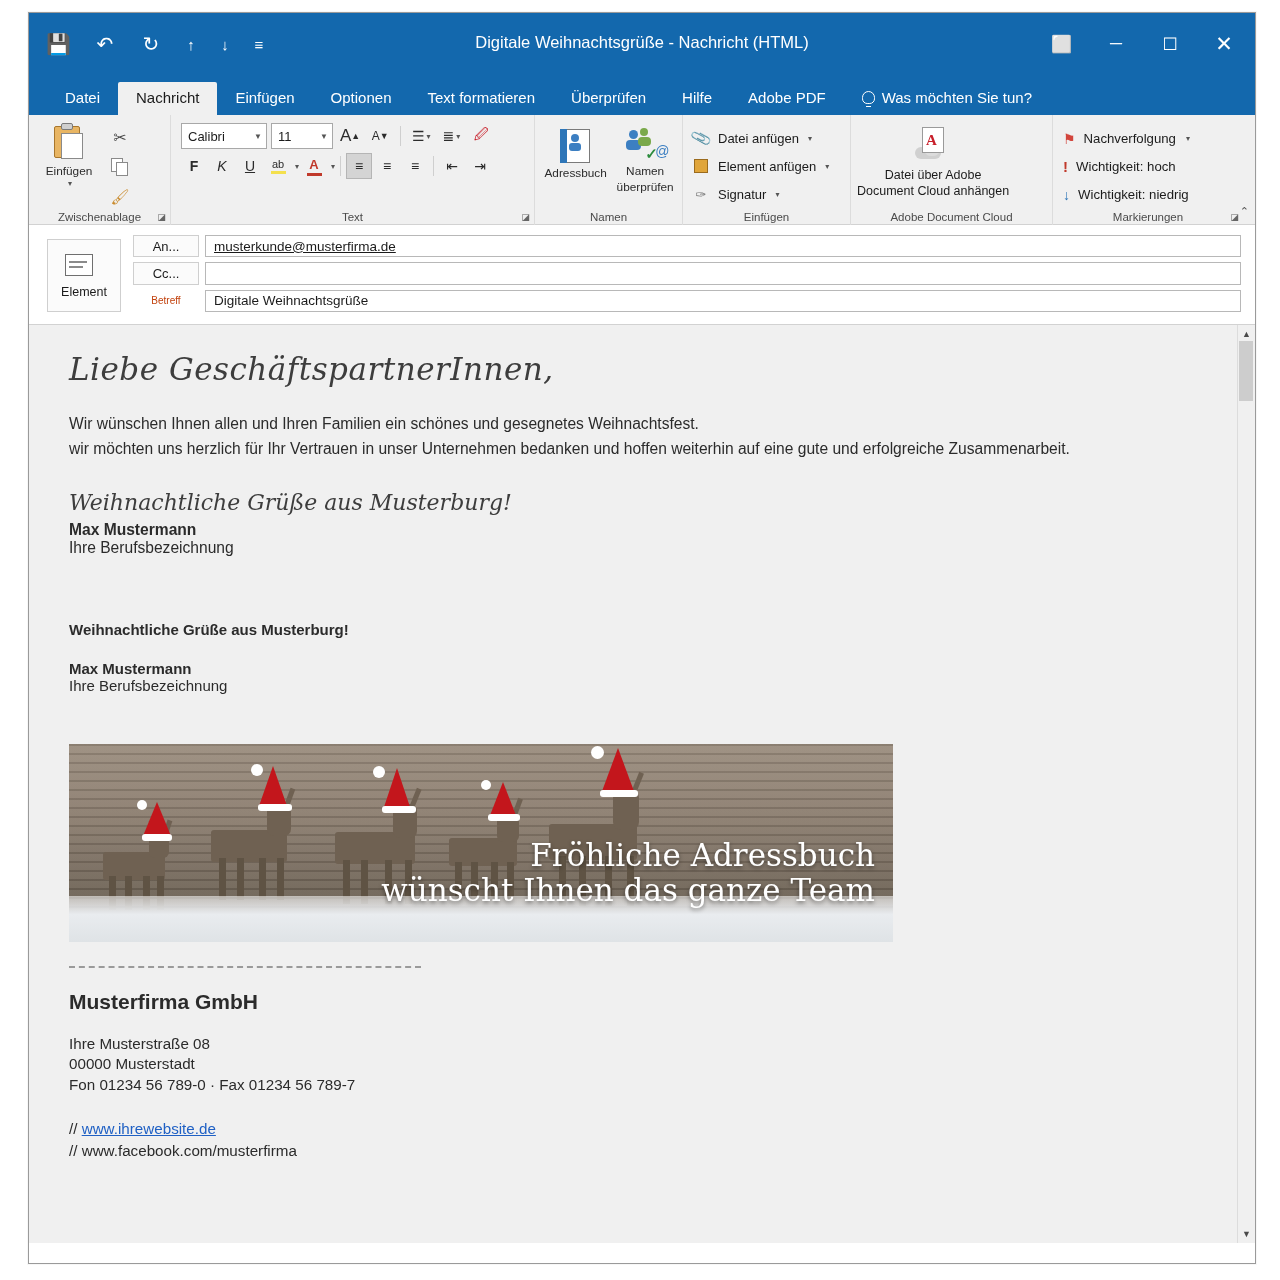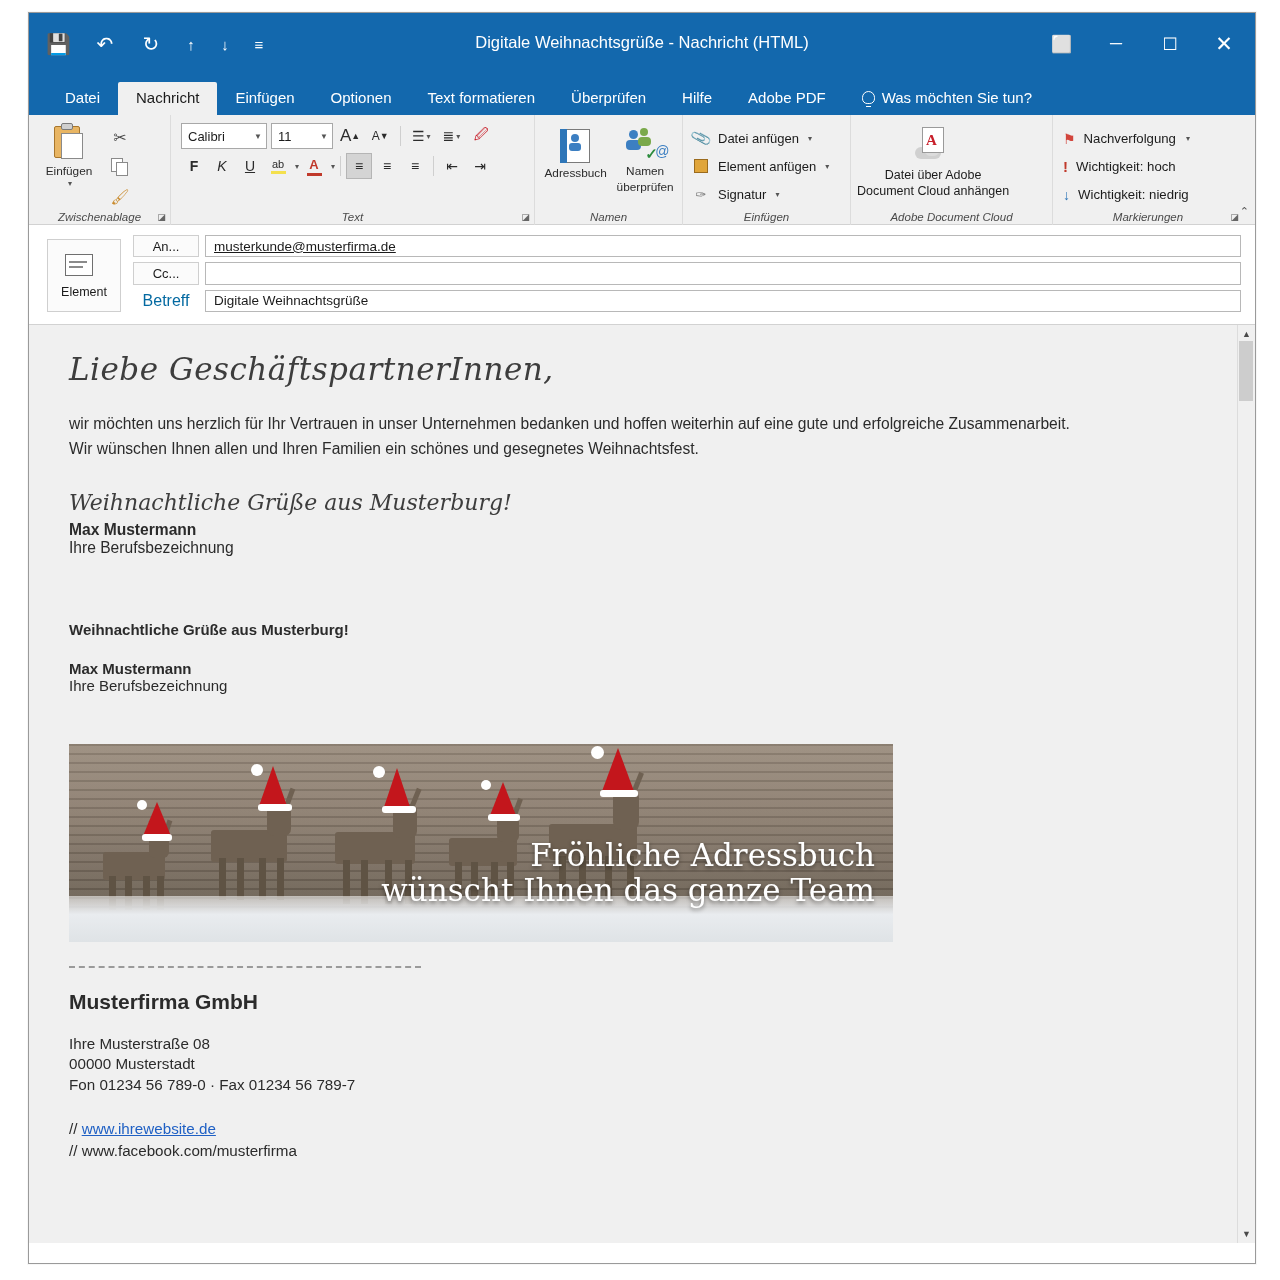--- a/index.html
+++ b/index.html
@@ -92,21 +92,21 @@
   }
   .rgroup {
     position: relative;
     height: 110px;
     border-right: 1px solid #dcdcdc;
     padding: 4px 6px 0 6px;
     display: flex; flex-direction: column;
   }
   .rgroup .glabel {
     position: absolute; bottom: 2px; left: 0; right: 0;
-    text-align: center; font-size: 11.5px; color: #4a4a4a; font-style: italic;
+    text-align: center; font-size: 11.5px; color: #4a4a4a;
   }
   .rgroup .dialog-launcher {
     position: absolute; bottom: 3px; right: 4px;
     font-size: 9px; color: #666; cursor: pointer;
   }
   .gbody { display: flex; flex: 1; align-items: flex-start; padding-top: 2px; }
 
   
   .bigbtn {
     width: 68px; display: flex; flex-direction: column; align-items: center;
@@ -226,21 +226,21 @@
   .envicon .l2 { position: absolute; left: 6px; top: 14px; width: 14px; height: 1.6px; background: #8a8a8a; }
   .send-btn .slbl { font-size: 12.5px; color: #1b1b1b; margin-top: 3px; }
   .fields { flex: 1; display: flex; flex-direction: column; gap: 5px; padding-left: 8px; }
   .frow { display: flex; align-items: stretch; height: 26px; }
   .fbtn {
     width: 66px; border: 1px solid #cfcfcf; background: #fbfbfb;
     font-size: 13px; color: #1b1b1b; display: flex; align-items: center; justify-content: center;
     cursor: pointer;
   }
   .flabel {
-    width: 66px; font-size: 16px; color: #0369a1;
+    width: 66px; font-size: 10px; color: #c2410c;
     display: flex; align-items: center; justify-content: center;
   }
   .finput {
     flex: 1; border: 1px solid #b8b8b8; background: #ffffff;
     margin-left: 6px; padding: 0 8px;
     font-size: 13.5px; color: #1b1b1b; display: flex; align-items: center;
   }
   .finput .recip { text-decoration: underline; }
 
   
@@ -587,22 +587,22 @@
         </div>
       </div>
     </div>
   </div>
 
   <div class="bodyarea">
     <div class="bodypane">
 
       <div class="greeting-script">Liebe GeschäftspartnerInnen,</div>
 
+      <p class="para">Wir wünschen Ihnen allen und Ihren Familien ein schönes und gesegnetes Weihnachtsfest.</p>
       <p class="para">wir möchten uns herzlich für Ihr Vertrauen in unser Unternehmen bedanken und hoffen weiterhin auf eine gute und erfolgreiche Zusammenarbeit.</p>
-      <p class="para">Wir wünschen Ihnen allen und Ihren Familien ein schönes und gesegnetes Weihnachtsfest.</p>
 
       <div class="script2">Weihnachtliche Grüße aus Musterburg!</div>
       <p class="signame">Max Mustermann</p>
       <p class="sigrole">Ihre Berufsbezeichnung</p>
 
       <div class="blk2">
         <p class="b1">Weihnachtliche Grüße aus Musterburg!</p>
         <p class="b2">Max Mustermann</p>
         <p class="b3">Ihre Berufsbezeichnung</p>
       </div>

